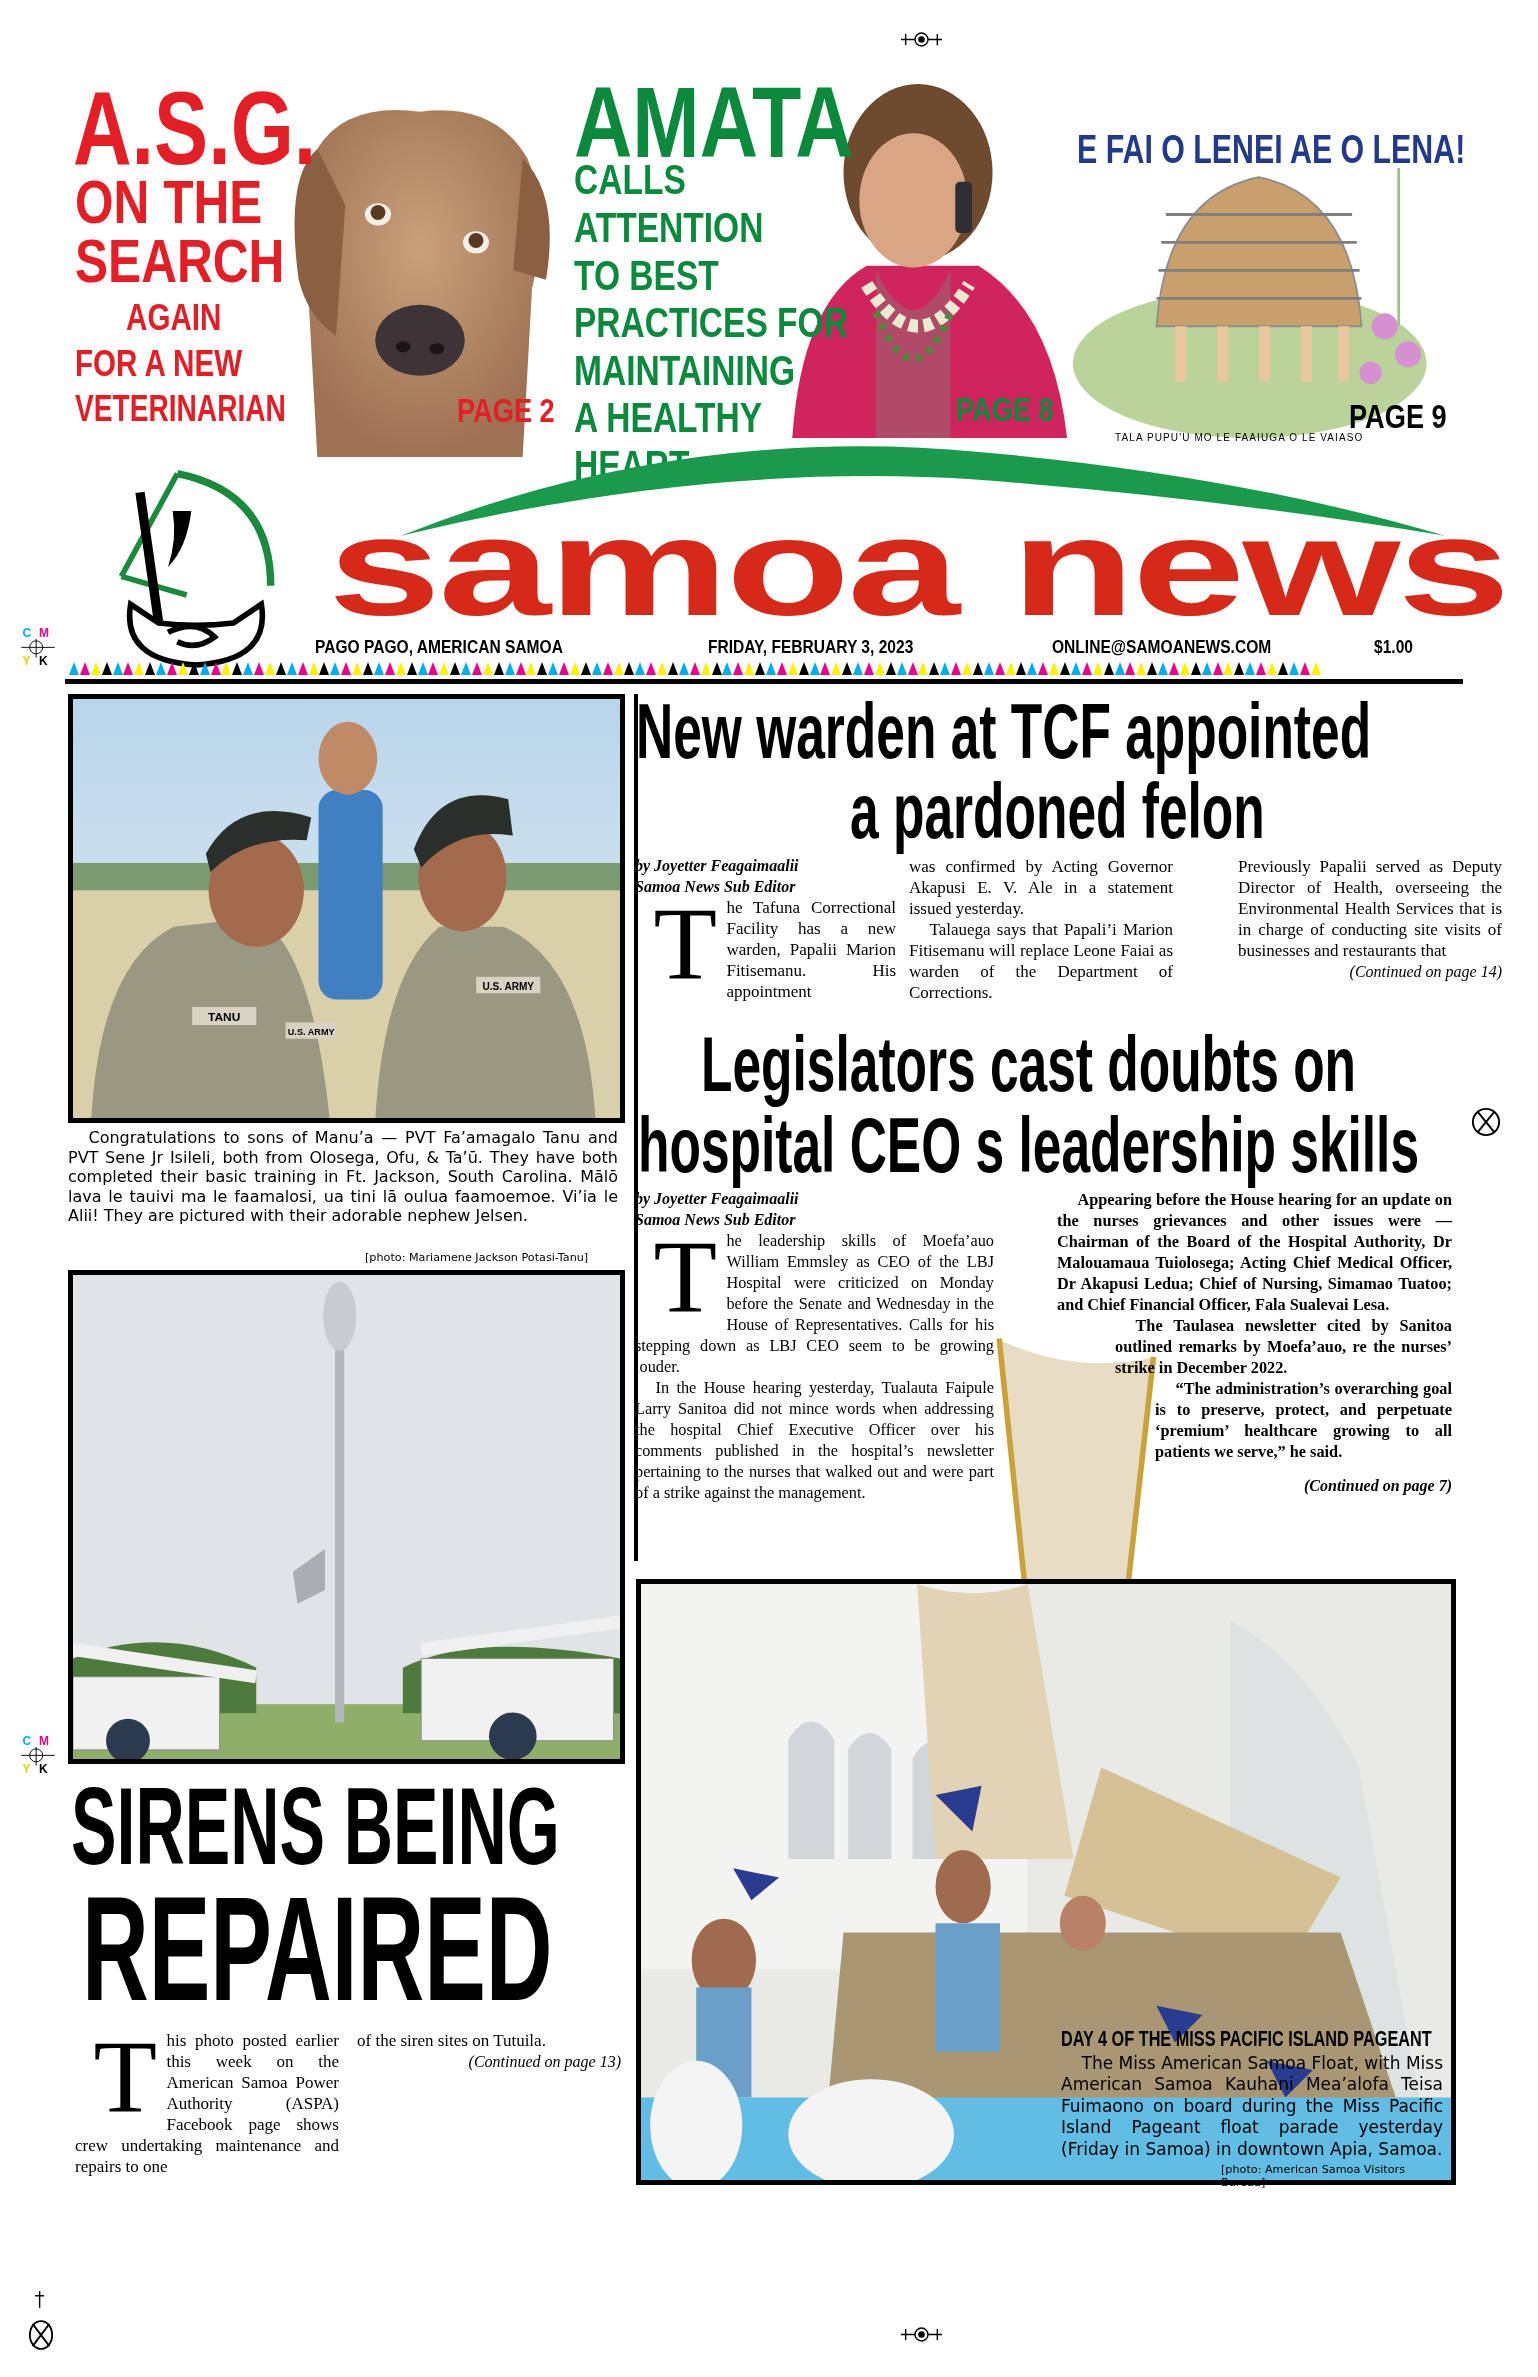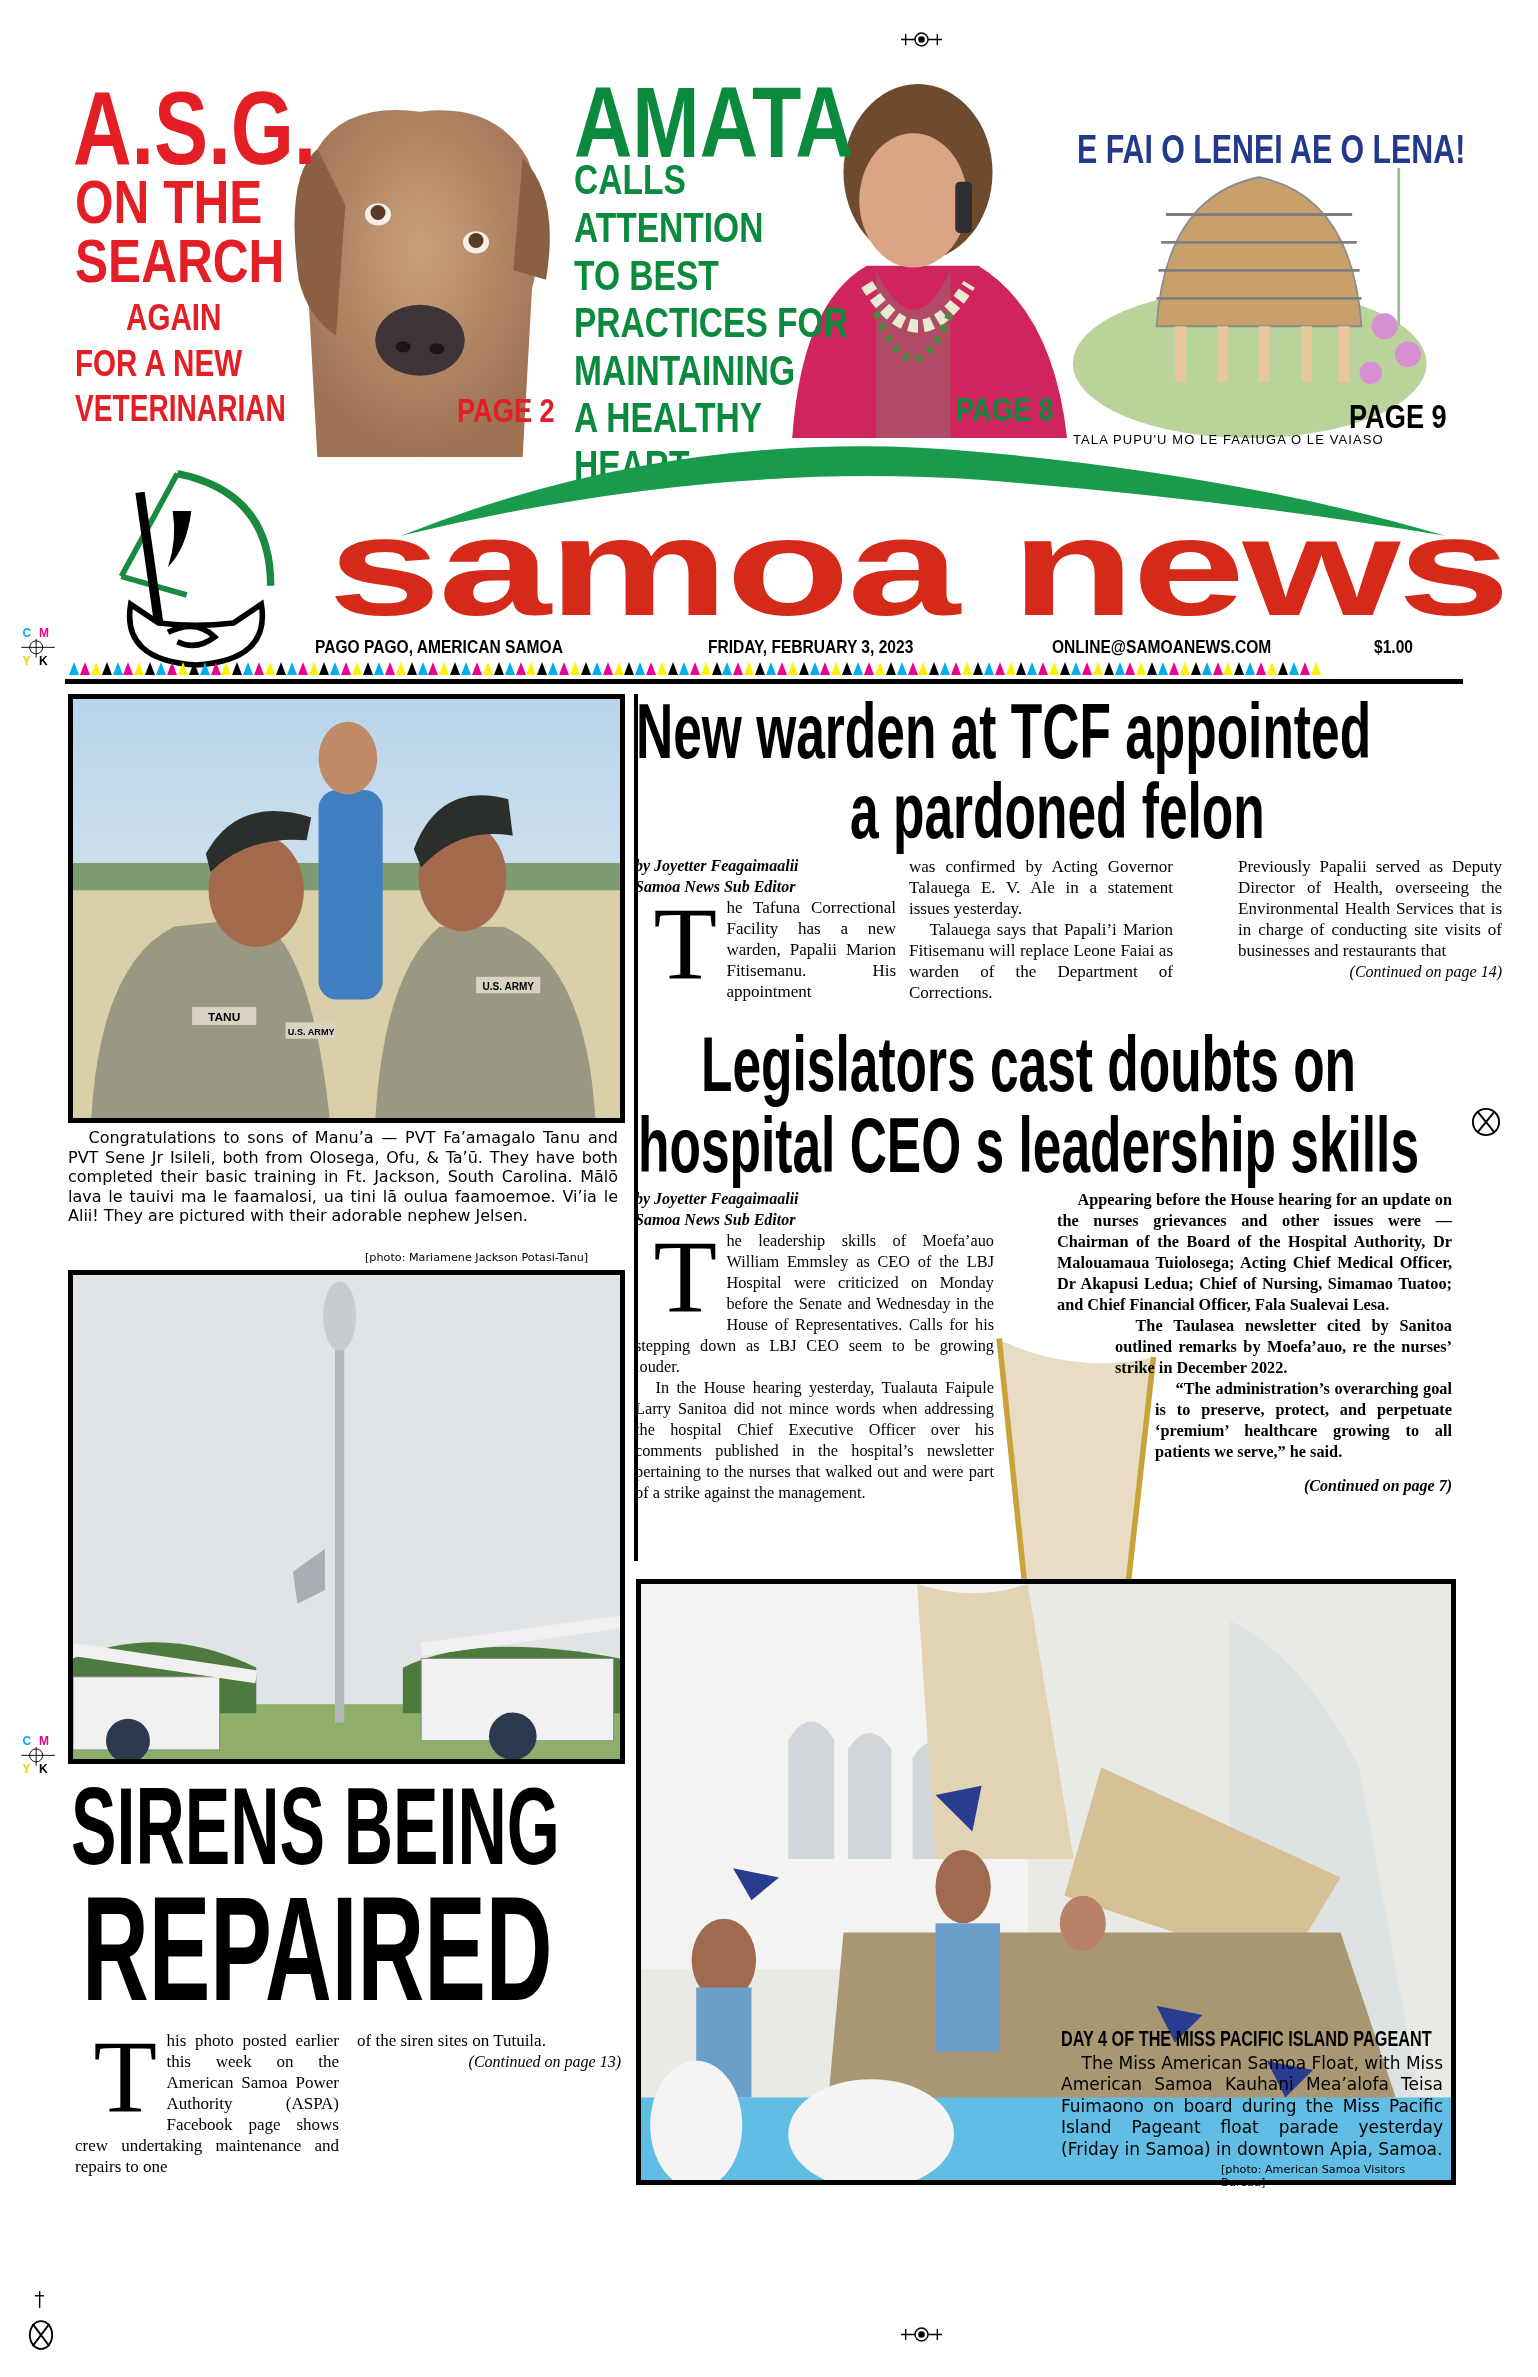--- a/index.html
+++ b/index.html
@@ -154,21 +154,21 @@
     <rect x="295" y="200" width="12" height="60" fill="#e7c79b"></rect>
     <g fill="#d68fd1">
       <circle cx="345" cy="200" r="14"></circle>
         <circle cx="370" cy="230" r="14"></circle>
         <circle cx="330" cy="250" r="12"></circle>
     </g>
     <path d="M360 30 L360 200" stroke="#9cc28c" stroke-width="3"></path>
   </svg>
   <div class="abs" style="left:1077px;top:129px;color:#233a8c;font-family:'Liberation Sans',sans-serif;font-weight:bold;font-size:41px;white-space:nowrap;transform:scaleX(0.74);transform-origin:left top;line-height:1;">E FAI O LENEI AE O LENA!</div>
   <div class="abs cond" style="left:1349px;top:399px;font-size:34px;transform:scaleX(0.80);color:#000;">PAGE 9</div>
-  <div class="abs" style="left:1073px;top:432px;font-family:'Liberation Sans',sans-serif;font-size:13px;letter-spacing:1.1px;white-space:nowrap;">TALA PUPU'U MO LE FAAIUGA O LE VAIASO</div>
+  <div class="abs" style="left:1115px;top:432px;font-family:'Liberation Sans',sans-serif;font-size:10px;letter-spacing:1.1px;white-space:nowrap;">TALA PUPU'U MO LE FAAIUGA O LE VAIASO</div>
 </section>
 
 <header>
 
   <svg class="abs" style="left:401px;top:433px" width="1044" height="103" viewBox="0 0 1120 110">
     <path d="M0 110 Q300 -10 620 20 Q900 45 1120 110 Q880 70 620 50 Q330 30 0 110 Z" fill="#1a9a4c"></path>
   </svg>
 
   <svg class="abs" style="left:84px;top:455px" width="224" height="224" viewBox="0 0 240 240">
     <path d="M100 20 Q200 40 200 140" fill="none" stroke="#1a8a3e" stroke-width="8"></path>
@@ -378,21 +378,21 @@
 <article>
   <div class="abs" style="left:635px;top:856px;width:261px;">
     <div class="byline">by Joyetter Feagaimaalii</div>
     <div class="byline">Samoa News Sub Editor</div>
     <div class="bodytext">
       <span class="dropcap">T</span>
       <p class="noindent">he Tafuna Correctional Facility has a new warden, Papalii Marion Fitisemanu. His appointment</p>
     </div>
   </div>
   <div class="abs bodytext" style="left:909px;top:856px;width:264px;">
-    <p class="noindent">was confirmed by Acting Governor Talauega E. V. Ale in a statement issues yesterday.</p>
+    <p class="noindent">was confirmed by Acting Governor Akapusi E. V. Ale in a statement issued yesterday.</p>
     <p>Talauega says that Papali’i Marion Fitisemanu will replace Leone Faiai as warden of the Department of Corrections.</p>
   </div>
   <div class="abs bodytext" style="left:1238px;top:856px;width:264px;">
     <p class="noindent">Previously Papalii served as Deputy Director of Health, overseeing the Environmental Health Services that is in charge of conducting site visits of businesses and restaurants that</p>
     <div class="contd">(Continued on page 14)</div>
   </div>
 </article>
 
 <h1 class="abs headline" style="left:701px;top:1025px;font-size:78px;margin:0;transform:scaleX(0.66);">Legislators cast doubts on</h1>
 <h1 class="abs headline" style="left:638px;top:1106px;font-size:78px;margin:0;transform:scaleX(0.66);">hospital CEO s leadership skills</h1>

